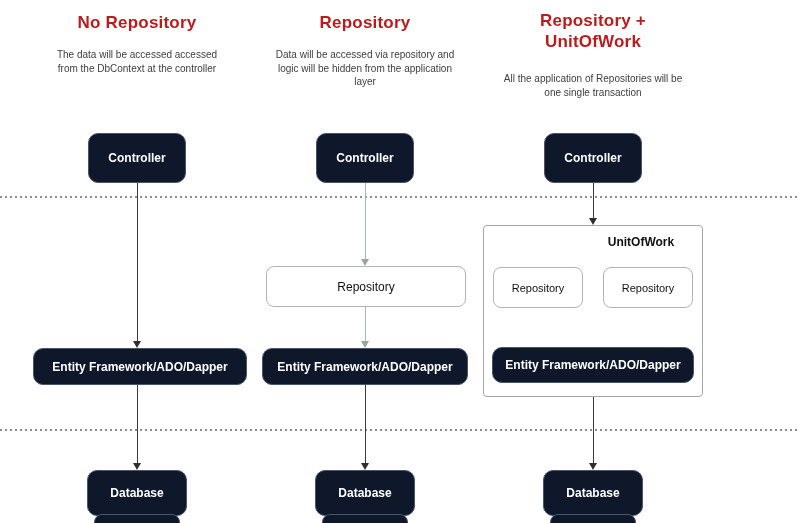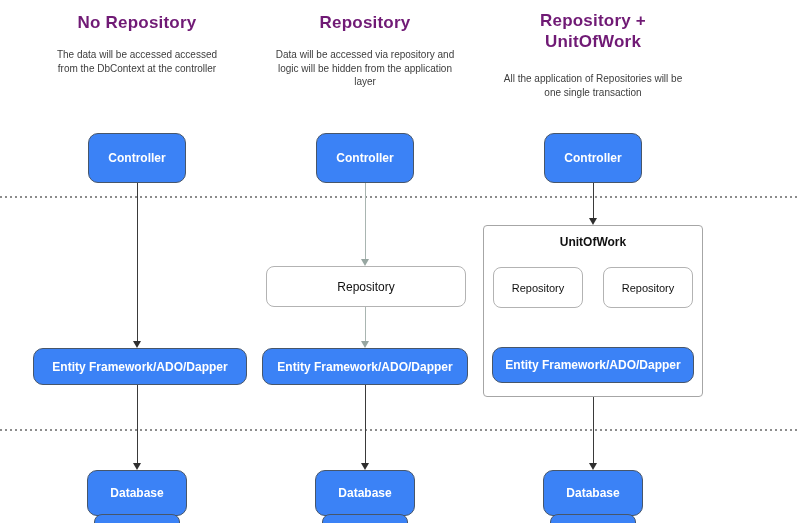--- a/index.html
+++ b/index.html
@@ -7,43 +7,43 @@
     position:relative;width:800px;height:523px;background:#ffffff;
     overflow:hidden;font-family:"Liberation Sans",sans-serif;
   }
   .divider{
     position:absolute;left:0;width:800px;height:2px;
     background:repeating-linear-gradient(to right,#8c8c8c 0 2px,transparent 2px 5px);
     background-size:5px 1.5px;background-repeat:repeat-x;background-position:0 0;
   }
   .col-title{
     position:absolute;text-align:center;font-size:17px;font-weight:bold;
-    color:#701a75;line-height:1.25;letter-spacing:.2px;
+    color:#b91c1c;line-height:1.25;letter-spacing:.2px;
   }
   .col-desc{
     position:absolute;text-align:center;font-size:10px;color:#3d3d3d;line-height:1.35;
   }
   .node{
     position:absolute;display:flex;align-items:center;justify-content:center;
     box-sizing:border-box;text-align:center;
   }
   .dark{
-    background:#3b82f6;border:1px solid #47566a;border-radius:10px;
+    background:#0f172a;border:1px solid #47566a;border-radius:10px;
     color:#ffffff;font-weight:bold;font-size:12px;
   }
   .lightbox{
     background:#ffffff;border:1px solid #b3b3b3;border-radius:8px;
     color:#111111;font-size:12px;
   }
   .container-box{
     position:absolute;background:#ffffff;border:1px solid #a6a6a6;border-radius:4px;
     box-sizing:border-box;
   }
   .container-label{
-    position:absolute;text-align:center;font-size:12px;font-weight:bold;color:#111111;
+    position:absolute;text-align:center;font-size:12px;font-weight:bold;color:#111111;padding-left:48px;
   }
   .vline{position:absolute;width:1px;}
   .vline.dark-l{background:#3a3a3a;}
   .vline.light-l{background:#a9b5b1;}
   .ahead{position:absolute;width:0;height:0;border-left:4px solid transparent;border-right:4px solid transparent;}
   .ahead.dark-h{border-top:7px solid #2e2e2e;}
   .ahead.light-h{border-top:7px solid #97a6a1;}
   .db-base{border-radius:8px;}
 </style>
 </head>

